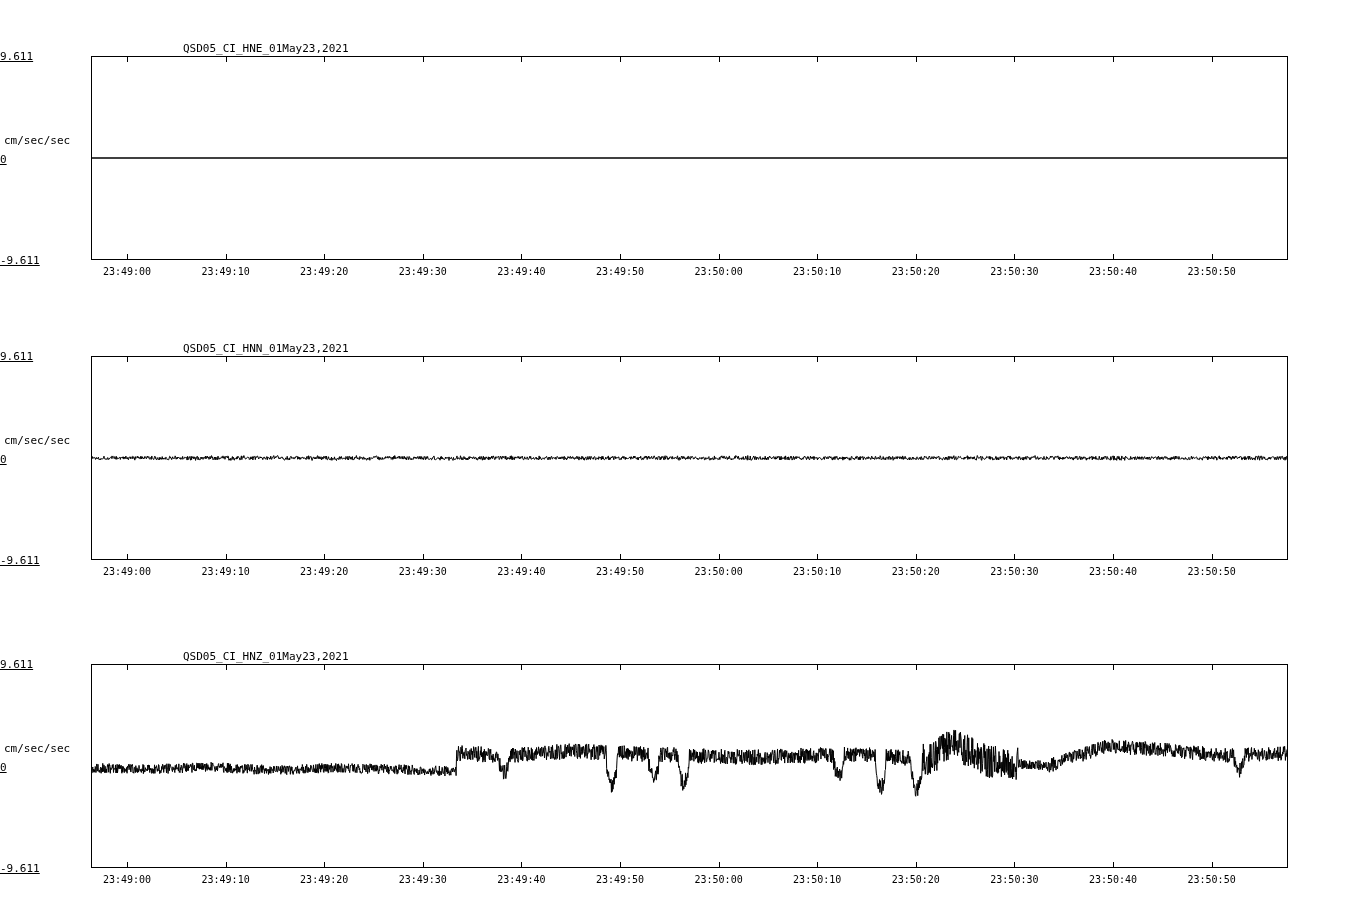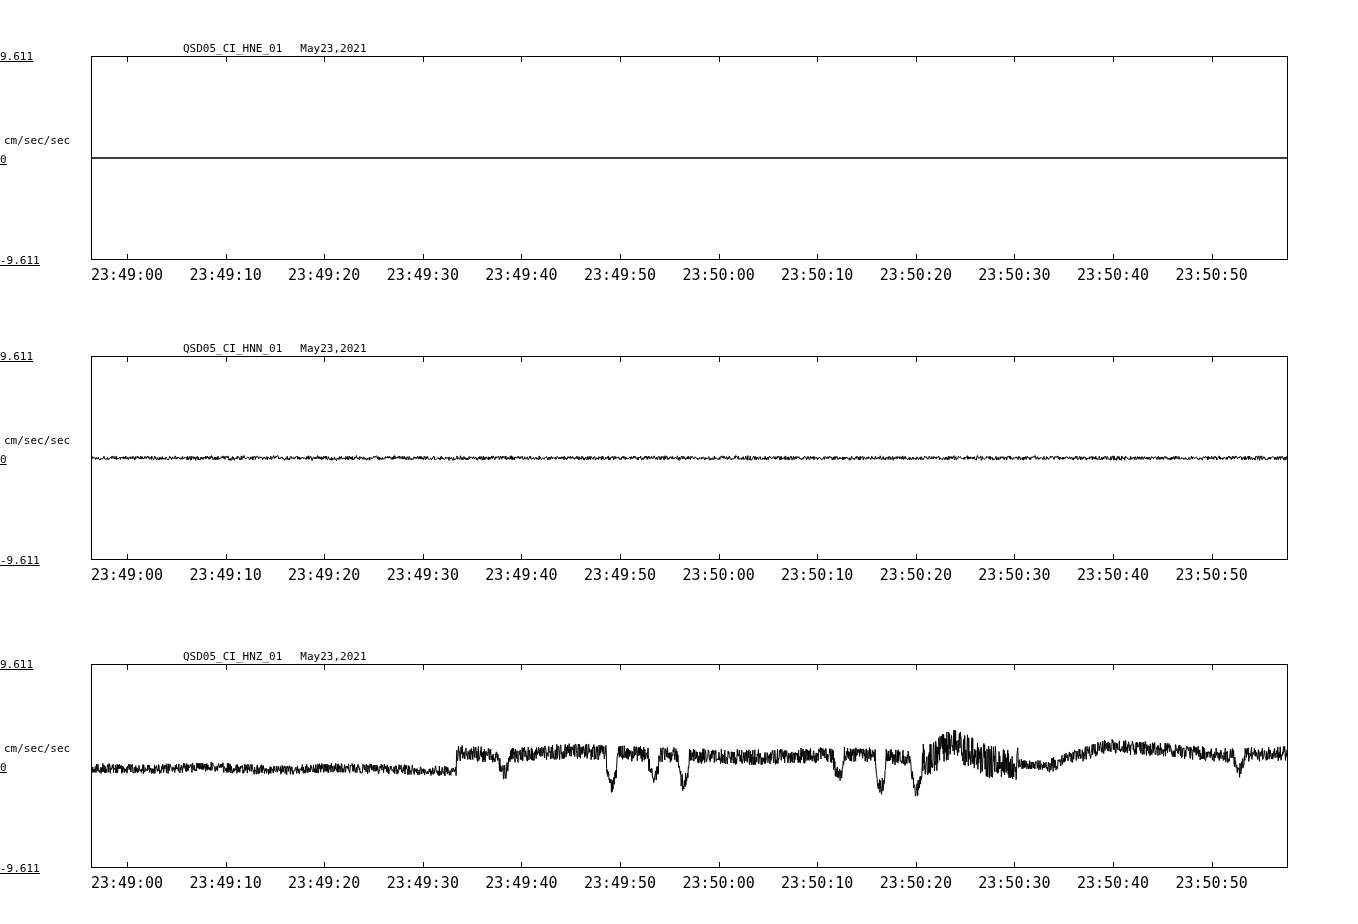--- a/index.html
+++ b/index.html
@@ -28,38 +28,38 @@
 
   
   .tick-top,.tick-bot{position:absolute;width:1px;background:#000;}
   .tick-top{top:0;height:6px;}
   .tick-bot{bottom:0;height:6px;}
 
   .title{
     position:absolute;top:28px;left:183px;
     font-size:11px;letter-spacing:0px;white-space:nowrap;
   }
-  .title .date{margin-left:18px;}
+  .title .date{margin-left:0;}
 
   .ylabel-unit{
     position:absolute;left:4px;top:120px;
     font-size:11px;white-space:nowrap;
   }
   .ytick{
     position:absolute;font-size:11px;text-align:left;width:80px;
     white-space:nowrap;
     text-decoration:underline;
   }
   .ytick.top{left:0px;top:36px;}
   .ytick.mid{left:0px;top:139px;}
   .ytick.bot{left:0px;top:240px;}
 
   .xticklabels{position:absolute;left:91px;top:252px;width:1197px;height:20px;}
   .xticklabels span{
-    position:absolute;top:0;font-size:15px;transform:translateX(-50%);
+    position:absolute;top:0;font-size:10px;transform:translateX(-50%);
     white-space:nowrap;
   }
 
   .tickmarks{position:absolute;left:91px;top:42px;width:1197px;height:204px;pointer-events:none;}
 </style>
 </head>
 <body>
 
 <div id="page">
 

